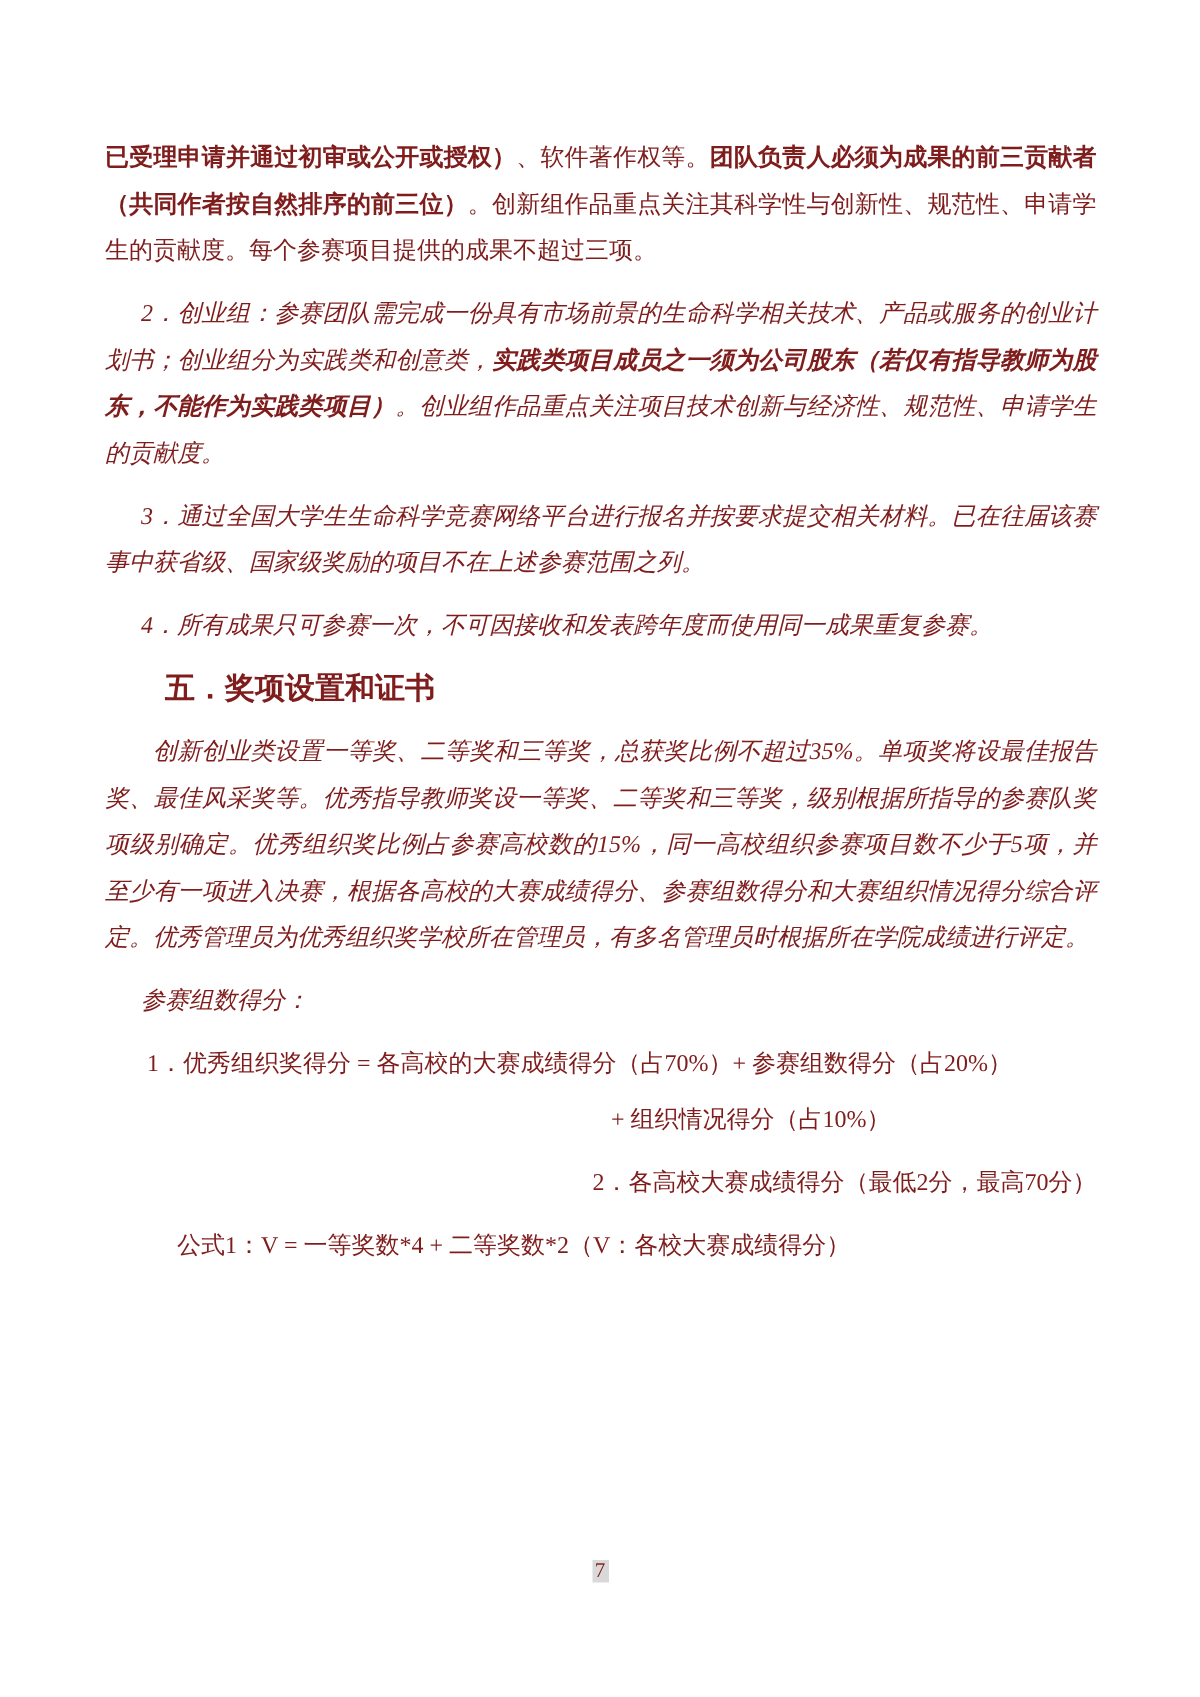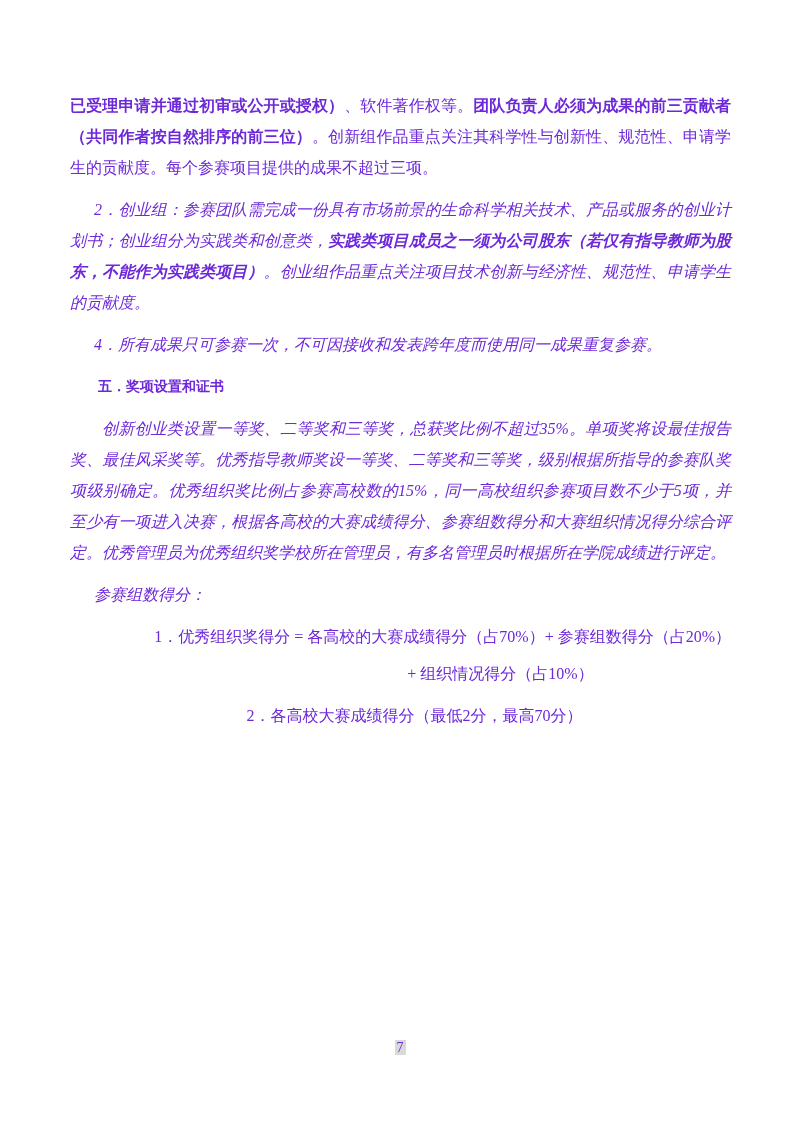--- a/index.html
+++ b/index.html
@@ -1,76 +1,78 @@
 <!DOCTYPE html>
 <html><head>
 <meta charset="utf-8">
 <style>
   html,body{margin:0;padding:0;background:#ffffff;}
   .page{
     position:relative;
     width:800px;height:1131px;
     background:#ffffff;
-    color:#6d28d9;
+    color:#7f1d1d;
     font-family:"Liberation Serif","DejaVu Serif",serif;
     overflow:hidden;
   }
   .content{position:absolute;left:70px;top:90px;width:661px;}
   .para{
     margin:0 0 11px 0;
     font-size:16px;
     line-height:31px;
     text-align:justify;
     word-break:break-all;
   }
   .b{font-weight:bold;}
   .ind-num{text-indent:1.5em;font-style:italic;}
   .ind-2{text-indent:2em;font-style:italic;}
   .section-heading{
-    font-size:14px;
+    font-size:20px;
     font-weight:bold;
     margin:5px 0 11px 0;
     line-height:31px;
     text-indent:2em;
   }
-  .calc-line1{text-indent:1.75em;margin-bottom:6px;text-align:right;}
+  .calc-line1{text-indent:1.75em;margin-bottom:6px;text-align:left;}
   .calc-line2{margin:0 0 11px 200px;text-align:center;}
-  .calc-item{text-indent:1.75em;text-align:center;}
+  .calc-item{text-indent:1.75em;text-align:right;}
   .formula{margin:0 0 0 48px;text-align:left;}
   .footer{
     position:absolute;left:0;top:1038px;width:800px;
     text-align:center;font-size:14px;line-height:20px;
   }
   .pagenum{background:#d9d9d9;padding:0 2px;}
 </style>
 </head>
 <body>
 
 <div class="page">
   <div class="content">
 
     <p class="para"><span class="b">已受理申请并通过初审或公开或授权）</span><span>、软件著作权等。</span><span class="b">团队负责人必须为成果的前三贡献者（共同作者按自然排序的前三位）</span><span>。创新组作品重点关注其科学性与创新性、规范性、申请学生的贡献度。每个参赛项目提供的成果不超过三项。</span></p>
 
     <p class="para ind-num"><span>2．创业组：参赛团队需完成一份具有市场前景的生命科学相关技术、产品或服务的创业计划书；创业组分为实践类和创意类，</span><span class="b">实践类项目成员之一须为公司股东（若仅有指导教师为股东，不能作为实践类项目）</span><span>。创业组作品重点关注项目技术创新与经济性、规范性、申请学生的贡献度。</span></p>
 
+    <p class="para ind-num"><span>3．通过全国大学生生命科学竞赛网络平台进行报名并按要求提交相关材料。已在往届该赛事中获省级、国家级奖励的项目不在上述参赛范围之列。</span></p>
 
     <p class="para ind-num"><span>4．所有成果只可参赛一次，不可因接收和发表跨年度而使用同一成果重复参赛。</span></p>
 
 
     <h2 class="section-heading"><span>五．奖项设置和证书</span></h2>
 
     <p class="para ind-2"><span>创新创业类设置一等奖、二等奖和三等奖，总获奖比例不超过35%。单项奖将设最佳报告奖、最佳风采奖等。优秀指导教师奖设一等奖、二等奖和三等奖，级别根据所指导的参赛队奖项级别确定。优秀组织奖比例占参赛高校数的15%，同一高校组织参赛项目数不少于5项，并至少有一项进入决赛，根据各高校的大赛成绩得分、参赛组数得分和大赛组织情况得分综合评定。优秀管理员为优秀组织奖学校所在管理员，有多名管理员时根据所在学院成绩进行评定。</span></p>
 
     <p class="para ind-num"><span>参赛组数得分：</span></p>
 
     <p class="para calc-line1"><span>1．优秀组织奖得分 = 各高校的大赛成绩得分（占70%）+ 参赛组数得分（占20%）</span></p>
 
     <p class="para calc-line2"><span>+ 组织情况得分（占10%）</span></p>
 
     <p class="para calc-item"><span>2．各高校大赛成绩得分（最低2分，最高70分）</span></p>
 
+    <p class="para formula"><span>公式1：V = 一等奖数*4 + 二等奖数*2（V：各校大赛成绩得分）</span></p>
 
   </div>
 
   <div class="footer">
     <span class="pagenum">7</span>
   </div>
 </div>
 
 </body></html>

